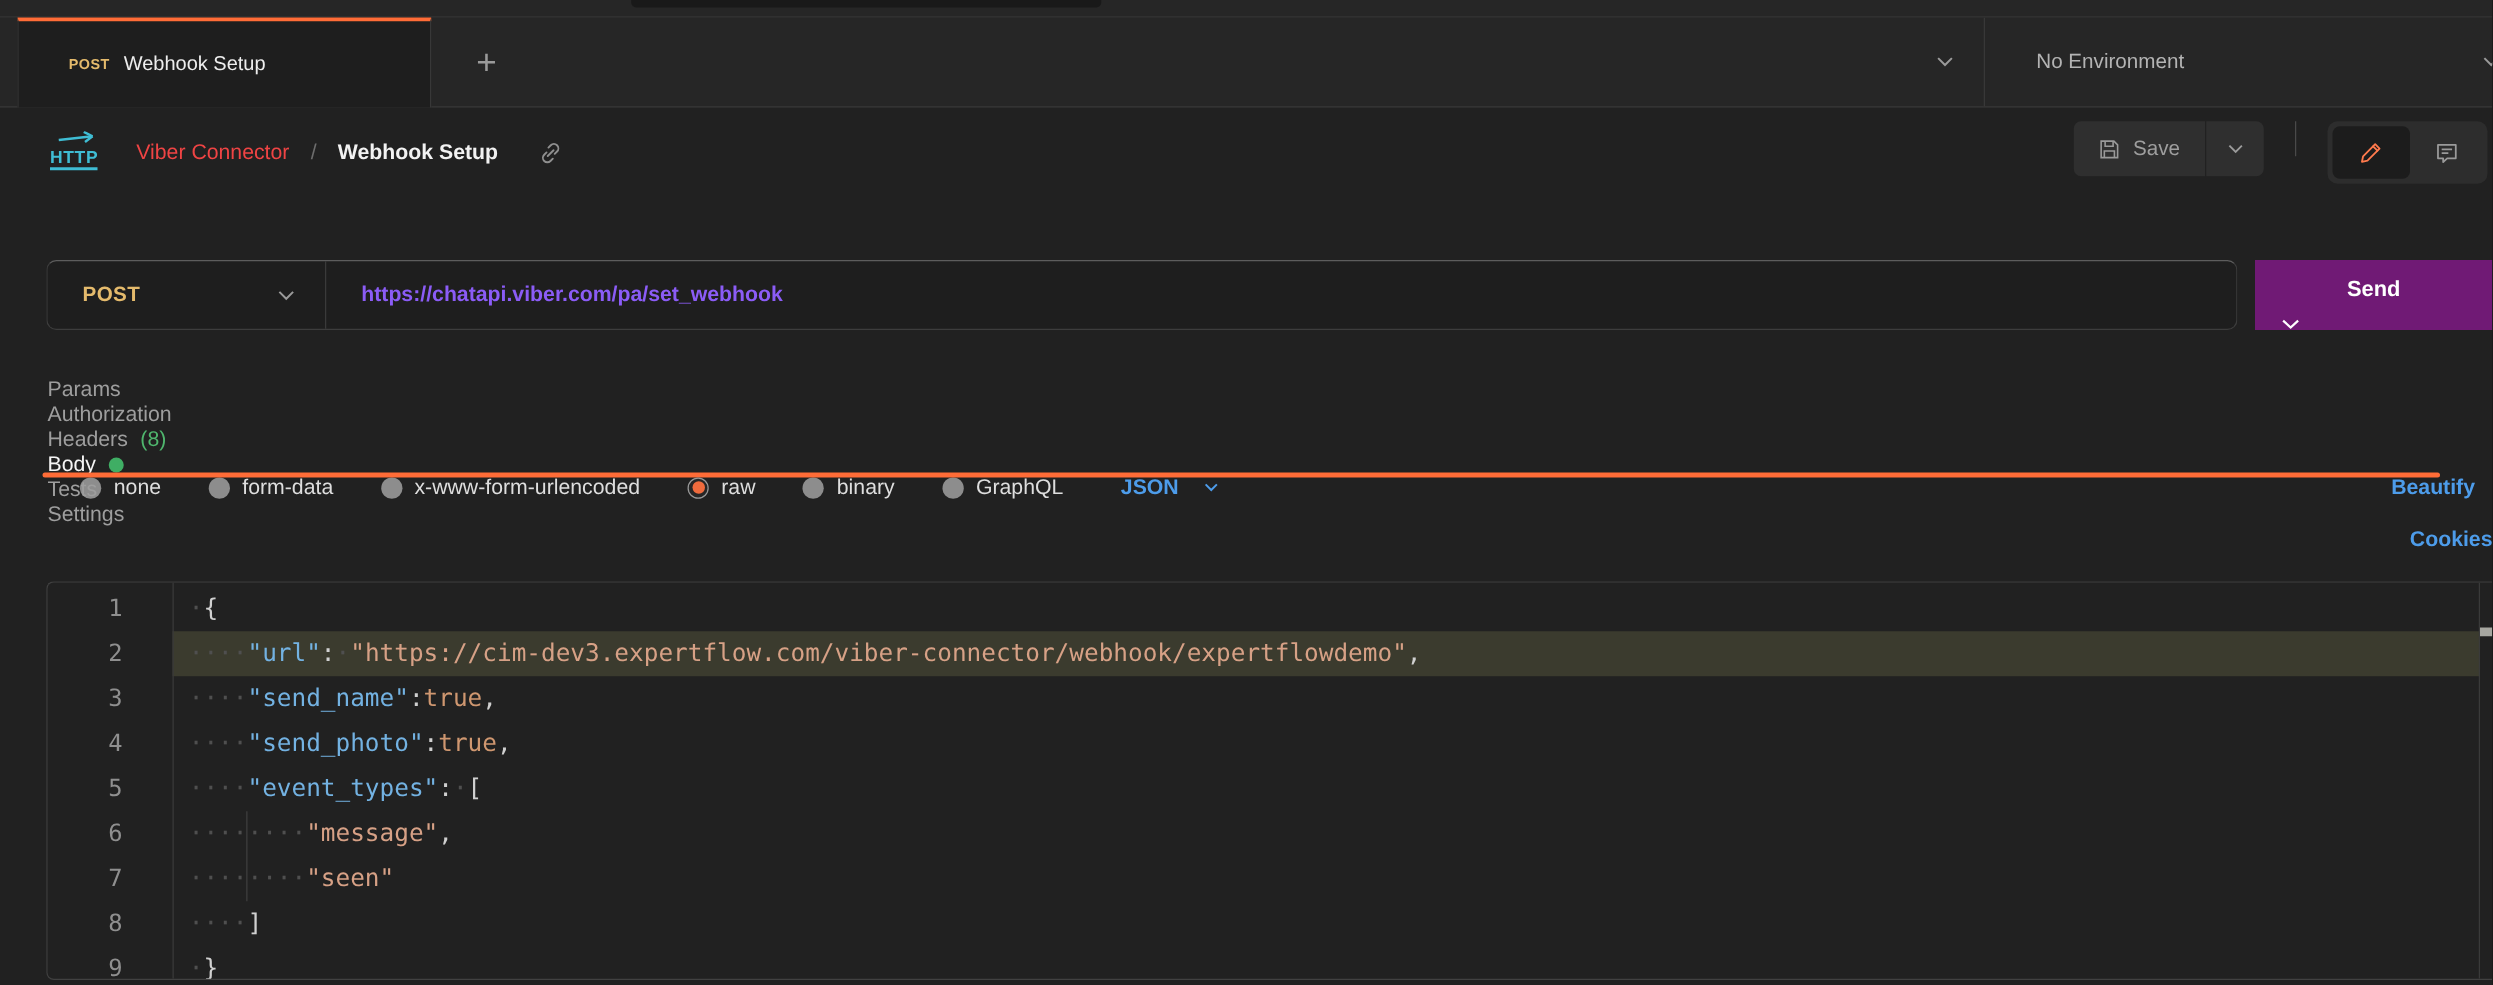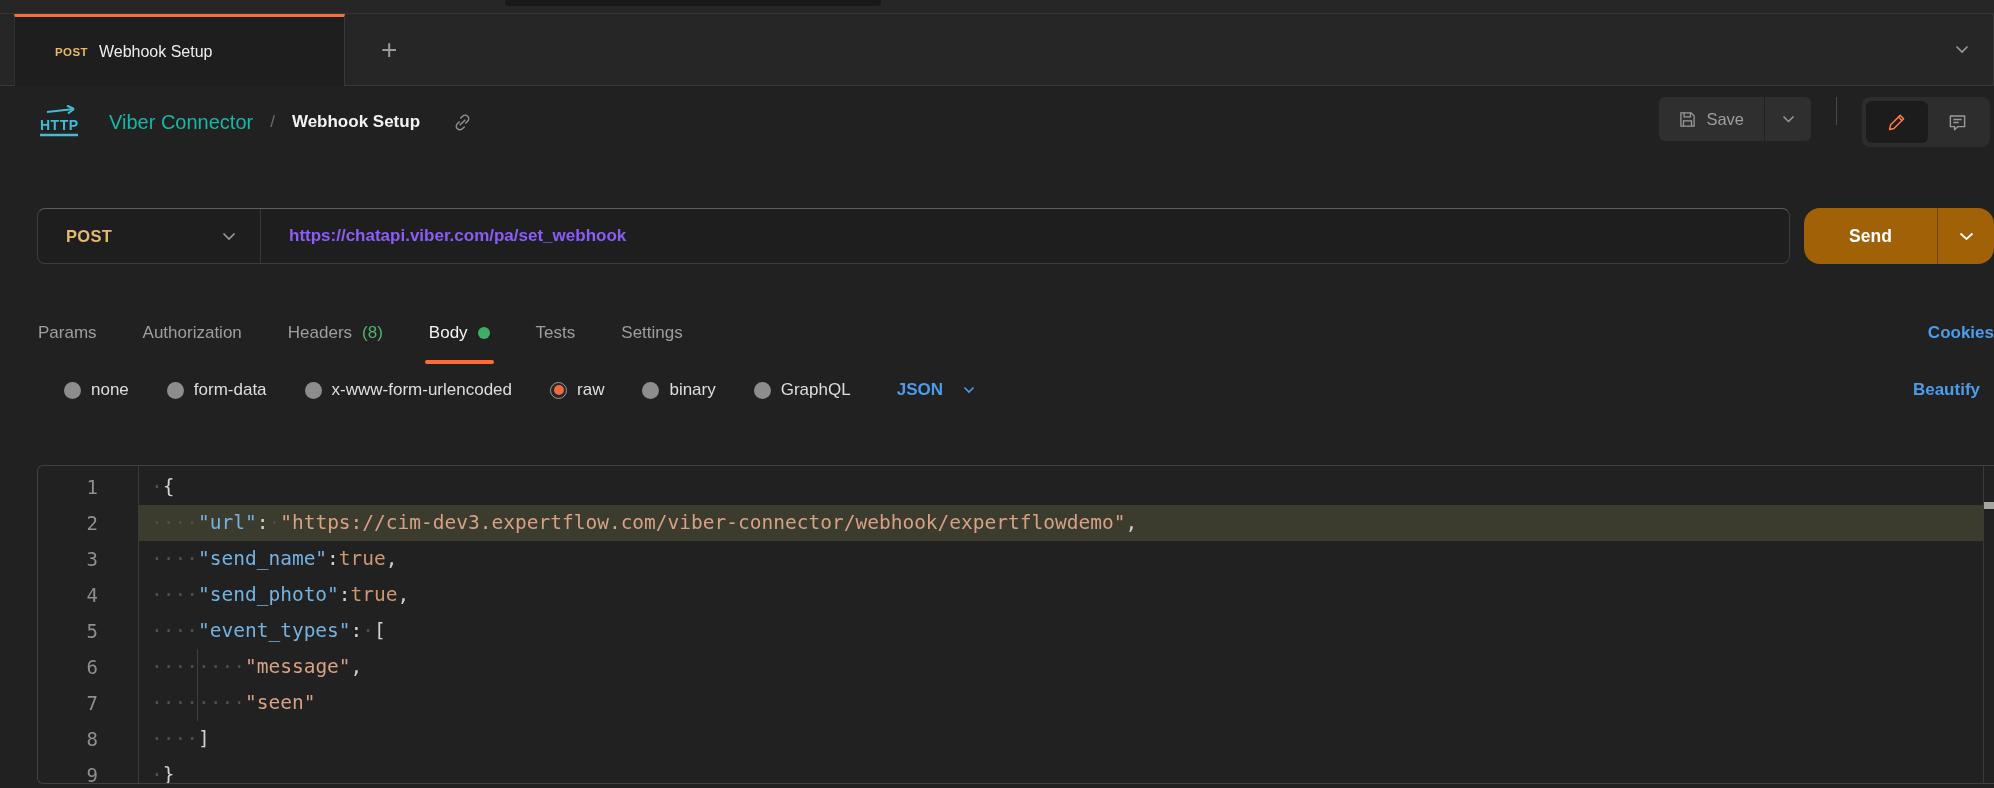--- a/index.html
+++ b/index.html
@@ -20,21 +20,21 @@
   .chev{display:flex;align-items:center;color:#9a9a9a;}
   .tab-overflow{margin-right:24px;cursor:pointer;}
   .tb-vdiv{width:1px;height:71px;background:#383838;}
   .env-sel{width:406px;box-sizing:border-box;height:100%;display:flex;align-items:center;justify-content:space-between;
            padding-left:41px;color:#b3b3b3;font-size:16.5px;cursor:pointer;}
   .env-chev{margin-right:-6px;}
 
   
   .crumb-row{height:72px;display:flex;align-items:center;padding:0 4px 0 37px;}
   .http-badge{margin-right:24px;flex-shrink:0;}
-  .crumb-col{color:#14b8a6;font-size:20px;cursor:pointer;}
+  .crumb-col{color:#ef4444;font-size:17px;cursor:pointer;}
   .crumb-sep{color:#6d6d6d;font-size:17px;margin:0 17px;}
   .crumb-req{color:#f2f2f2;font-size:17px;font-weight:600;}
   .link-ic{margin-left:32px;display:flex;cursor:pointer;}
   .crumb-right{margin-left:auto;display:flex;align-items:flex-start;}
   .save-group{display:flex;height:44px;}
   .save-main{display:flex;align-items:center;gap:10px;background:#2f2f2f;border-radius:6px 0 0 6px;
              padding:0 20px;color:#9e9e9e;font-size:16.5px;cursor:pointer;}
   .save-caret{width:46px;background:#2f2f2f;border-radius:0 6px 6px 0;margin-left:1px;
               display:flex;align-items:center;justify-content:center;color:#9a9a9a;cursor:pointer;}
   .cr-vdiv{width:1px;height:28px;background:#4a4a4a;margin:0 25px;}
@@ -44,27 +44,27 @@
 
   
   .url-row{display:flex;margin:50px 0 0 37px;height:56px;}
   .url-box{flex:1;display:flex;align-items:center;background:#1e1e1e;box-sizing:border-box;
            border:1px solid #3d3d3d;border-top-color:#5d5d5d;border-radius:8px;margin-right:14px;}
   .method-sel{width:222px;box-sizing:border-box;display:flex;align-items:center;justify-content:space-between;
               padding:0 24px 0 28px;cursor:pointer;align-self:stretch;}
   .method-label{color:#e4ba6c;font-weight:700;font-size:16.5px;letter-spacing:.3px;}
   .url-vdiv{width:1px;align-self:stretch;background:#3a3a3a;}
   .url-text{padding-left:28px;color:#8b5cf6;font-size:17px;cursor:text;font-weight:bold;}
-  .send-btn{width:190px;flex-shrink:0;height:56px;display:flex;background:#a16207;border-radius:16px;overflow:hidden;}
+  .send-btn{width:190px;flex-shrink:0;height:56px;display:flex;background:#701a75;border-radius:0;overflow:hidden;flex-direction:column;}
   .send-main{flex:1;display:flex;align-items:center;justify-content:center;color:#ffffff;font-weight:700;font-size:17.5px;cursor:pointer;}
   .send-sep{width:1px;background:rgba(0,0,0,.28);}
   .send-caret{width:56px;display:flex;align-items:center;justify-content:center;color:#fff;cursor:pointer;}
 
   
-  .tabs-row{display:flex;align-items:stretch;height:62px;margin-top:38px;padding-left:38px;}
+  .tabs-row{display:flex;align-items:stretch;height:62px;margin-top:38px;padding-left:38px;flex-direction:column;}
   .ttab{display:flex;align-items:center;gap:10px;margin-right:46px;color:#9e9e9e;font-size:17px;position:relative;cursor:pointer;}
   .ttab.active{color:#f5f5f5;}
   .underline{position:absolute;left:-4px;right:-4px;bottom:0;height:4px;background:#ff6c37;border-radius:2px;}
   .gdot{width:12px;height:12px;border-radius:50%;background:#3fae64;}
   .hcount{color:#4fb56d;}
   .cookies{margin-left:auto;margin-right:0;align-self:center;color:#4d9cea;font-size:17px;font-weight:600;cursor:pointer;}
 
   
   .opts-row{display:flex;align-items:flex-start;margin-top:16px;height:44px;padding-left:64px;}
   .radio-item{display:flex;align-items:center;gap:10px;margin-right:38px;color:#dedede;font-size:17px;cursor:pointer;}
@@ -107,20 +107,28 @@
         <span class="tab-title">Webhook Setup</span>
       </div>
       <div class="plus-btn">+</div>
       <div class="tb-spacer"></div>
       <div class="chev tab-overflow">
         <svg width="14" height="9" viewBox="0 0 14 9" fill="none" stroke="currentColor" stroke-width="1.6">
             <path d="M1.5 1.5L7 7l5.5-5.5"></path>
           </svg>
       </div>
       <div class="tb-vdiv"></div>
+      <div class="env-sel">
+        <span>No Environment</span>
+        <span class="chev env-chev">
+          <svg width="14" height="9" viewBox="0 0 14 9" fill="none" stroke="currentColor" stroke-width="1.6">
+              <path d="M1.5 1.5L7 7l5.5-5.5"></path>
+            </svg>
+        </span>
+      </div>
     </div>
   </div>
 
   <div class="crumb-row">
     <svg class="http-badge" width="48" height="34" viewBox="0 0 48 34">
       <path d="M10 7 L37 4" stroke="#3fbdd4" stroke-width="2" fill="none"></path>
       <path d="M37 4 l-7 -3.5 M37 4 l-6 4.5" stroke="#3fbdd4" stroke-width="2" fill="none"></path>
       <text x="3" y="25" font-size="14" font-weight="bold" fill="#3fbdd4" letter-spacing="0.5">HTTP</text>
       <path d="M3 30 H41" stroke="#3fbdd4" stroke-width="2.5"></path>
     </svg>

